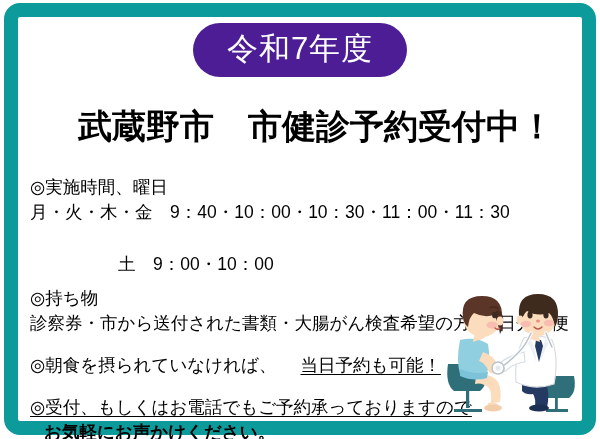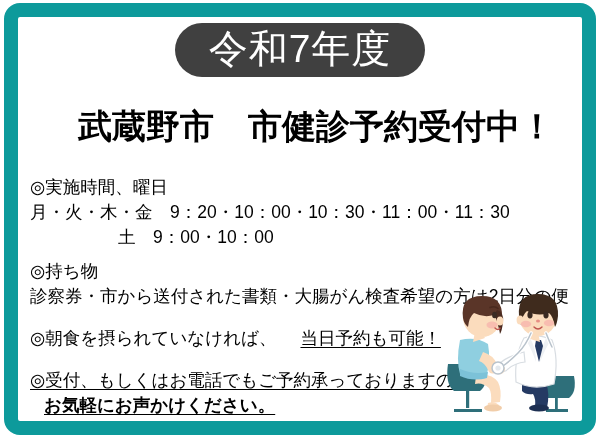--- a/index.html
+++ b/index.html
@@ -48,25 +48,25 @@
   
   .badge-wrap {
     position: absolute;
     left: 0;
     top: 6px;
     width: 564px;
     text-align: center;
   }
   .badge {
     display: inline-block;
-    background: #404040;
+    background: #4c1d95;
     color: #ffffff;
     border-radius: 30px;
     padding: 7px 34px 9px 34px;
-    font-size: 39px;
+    font-size: 31px;
     line-height: 38px;
     letter-spacing: 1px;
     font-weight: 400;
     white-space: nowrap;
   }
 
   
   .title {
     position: absolute;
     left: 16px;
@@ -92,20 +92,21 @@
 
   .line {
     font-size: 17.5px;
     line-height: 25px;
     white-space: nowrap;
     letter-spacing: 0px;
   }
 
   .indent-sat {
     padding-left: 88px;
+    margin-top: 27px;
   }
 
   .gap-sm { height: 9px; }
   .gap-lg { height: 17px; }
 
   .u { text-decoration: underline; text-underline-offset: 3px; margin-left: 24px; }
 
   .line-underline {
     text-decoration: underline;
     text-underline-offset: 3px;
@@ -134,21 +135,21 @@
     <div class="badge-wrap">
       <span class="badge">令和7年度</span>
     </div>
 
     <div class="title">武蔵野市　市健診予約受付中！</div>
 
     <div class="body-area">
 
       <div>
         <div class="line">◎実施時間、曜日</div>
-        <div class="line">月・火・木・金　9：20・10：00・10：30・11：00・11：30</div>
+        <div class="line">月・火・木・金　9：40・10：00・10：30・11：00・11：30</div>
         <div class="line indent-sat">土　9：00・10：00</div>
       </div>
 
       <div class="gap-sm"></div>
 
       <div>
         <div class="line">◎持ち物</div>
         <div class="line">診察券・市から送付された書類・大腸がん検査希望の方は2日分の便</div>
       </div>
 

